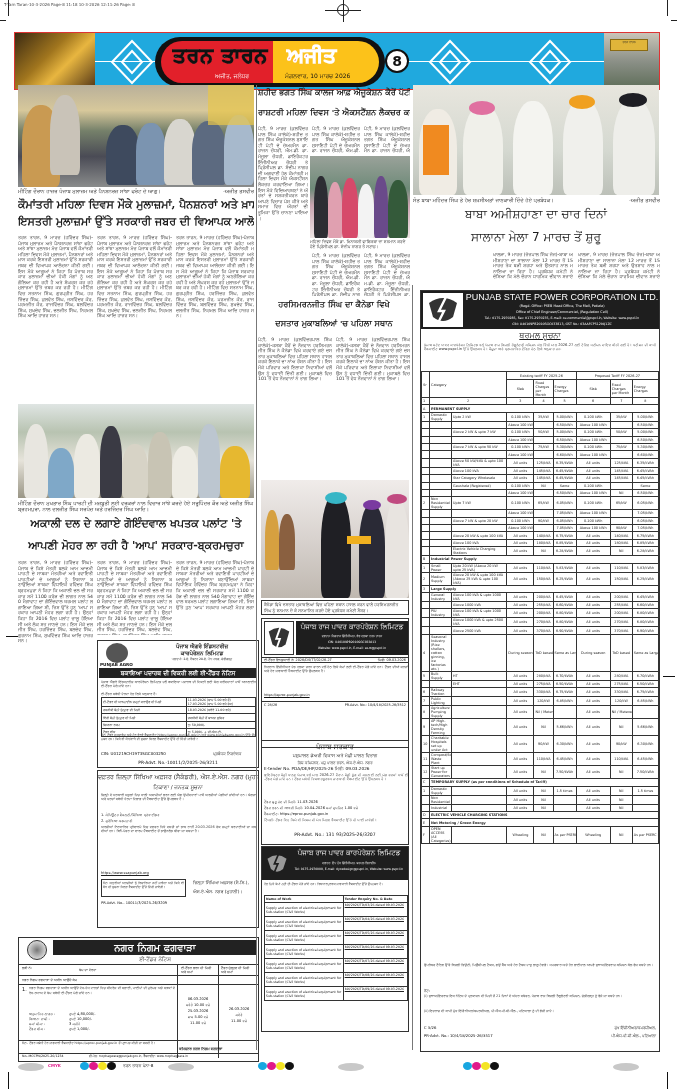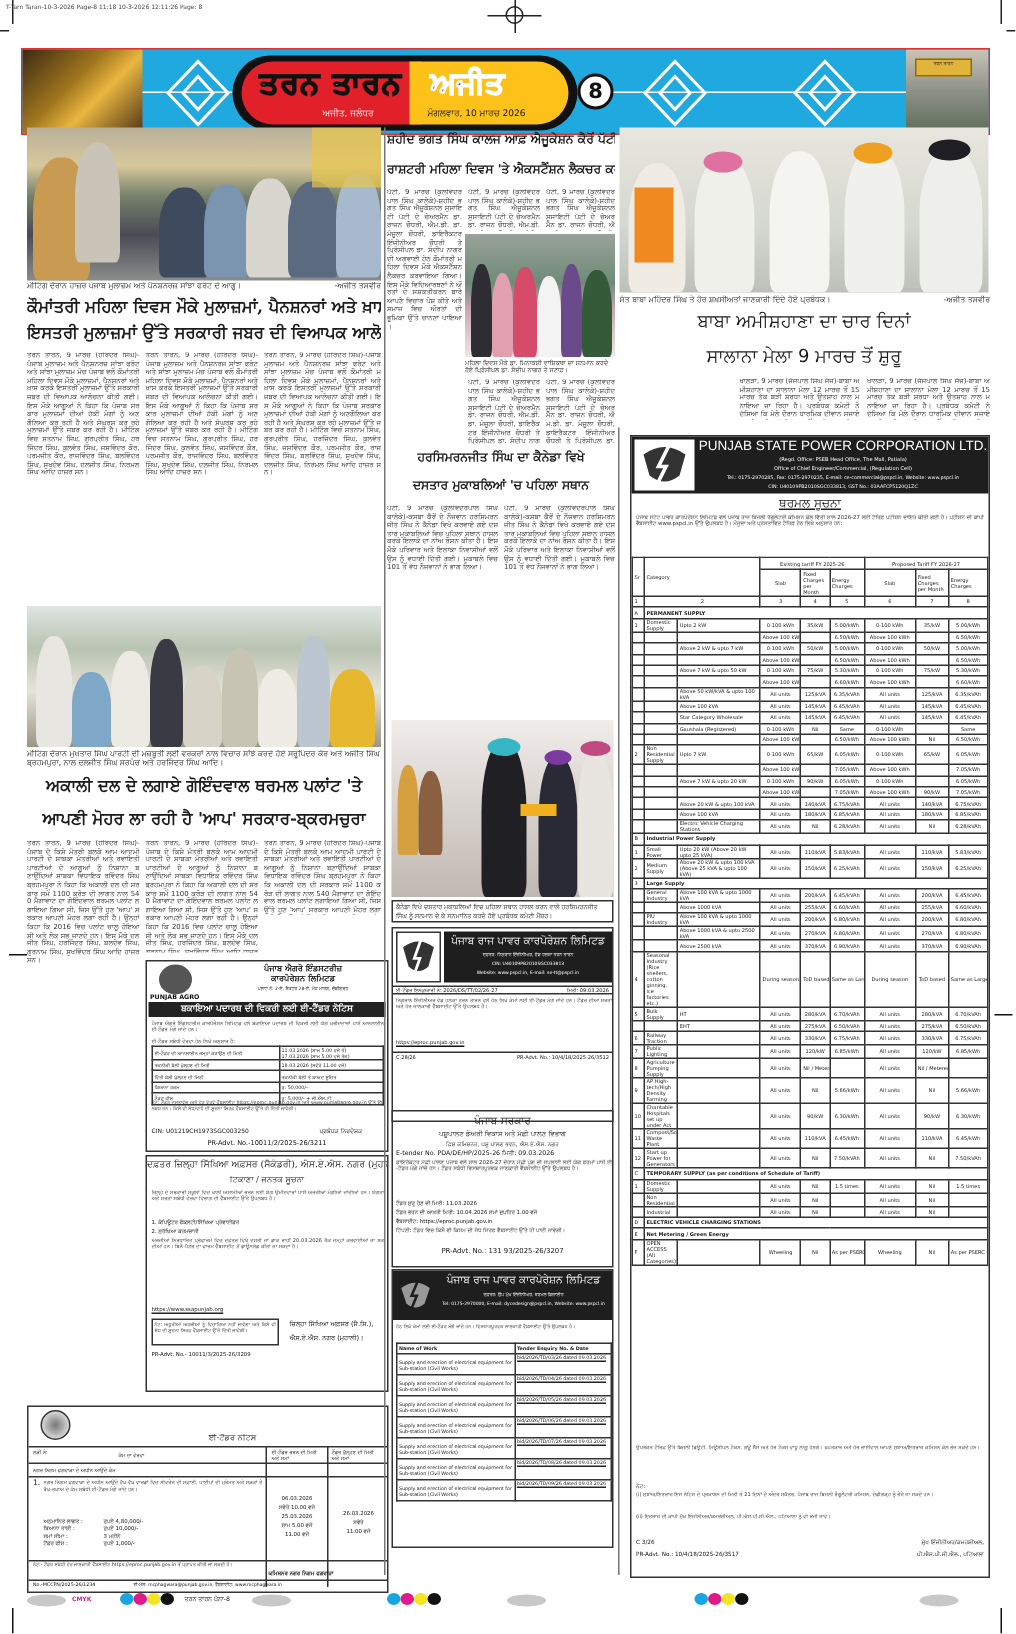--- a/index.html
+++ b/index.html
@@ -107,21 +107,21 @@
   <div class="people" style="left:30px;top:44px;width:26px;height:50px;background:#7fa8c8"></div>
   <div class="people" style="left:56px;top:30px;width:26px;height:64px;background:#eceae2"></div>
   <div class="people" style="left:82px;top:22px;width:22px;height:72px;background:#3a3a44"></div>
   <div class="people" style="left:104px;top:40px;width:26px;height:54px;background:#d7d3c6"></div>
   <div class="people" style="left:130px;top:28px;width:24px;height:66px;background:#c8c4b4"></div>
   <div class="people" style="left:154px;top:42px;width:26px;height:52px;background:#eeece4"></div>
   <div class="people" style="left:180px;top:20px;width:22px;height:74px;background:#bcc6d0"></div>
   <div class="people" style="left:202px;top:42px;width:30px;height:52px;background:#e6b830"></div>
 </div>
 <div class="abs cap" style="left:18px;top:500px;width:236px;white-space:normal;height:13px">ਮੀਟਿੰਗ ਦੌਰਾਨ ਮੁਖਤਾਰ ਸਿੰਘ ਪਾਰਟੀ ਦੀ ਮਜ਼ਬੂਤੀ ਲਈ ਵਰਕਰਾਂ ਨਾਲ ਵਿਚਾਰ ਸਾਂਝੇ ਕਰਦੇ ਹੋਏ ਸਰੂਪਿੰਦਰ ਕੌਰ ਅਤੇ ਅਜੀਤ ਸਿੰਘ ਬ੍ਰਹਮਪੁਰਾ, ਨਾਲ ਦਲਜੀਤ ਸਿੰਘ ਸਰਪੰਚ ਅਤੇ ਹਰਜਿੰਦਰ ਸਿੰਘ ਆਦਿ।</div>
-<div class="abs hl" style="left:18px;top:516px;width:236px;font-size:11px;line-height:16px">ਅਕਾਲੀ ਦਲ ਦੇ ਲਗਾਏ ਗੋਇੰਦਵਾਲ ਥਰਮਲ ਪਲਾਂਟ 'ਤੇ</div>
+<div class="abs hl" style="left:18px;top:516px;width:236px;font-size:11px;line-height:16px">ਅਕਾਲੀ ਦਲ ਦੇ ਲਗਾਏ ਗੋਇੰਦਵਾਲ ਖਪਤਕ ਪਲਾਂਟ 'ਤੇ</div>
 <div class="abs hl" style="left:18px;top:538px;width:236px;font-size:11px;line-height:16px">ਆਪਣੀ ਮੋਹਰ ਲਾ ਰਹੀ ਹੈ 'ਆਪ' ਸਰਕਾਰ-ਬ੍ਕਰਮਚੁਰਾ</div>
 <div class="abs body-text" style="left:18px;top:560px;width:75px;height:360px">ਤਰਨ ਤਾਰਨ, 9 ਮਾਰਚ (ਹਰਿੰਦਰ ਸਿੰਘ)-ਪੰਜਾਬ ਦੇ ਕਿਸੇ ਮੰਤਰੀ ਬਲਕੇ ਆਮ ਆਦਮੀ ਪਾਰਟੀ ਦੇ ਸਾਬਕਾ ਮੰਤਰੀਆਂ ਅਤੇ ਰਵਾਇਤੀ ਪਾਰਟੀਆਂ ਦੇ ਆਗੂਆਂ ਨੂੰ ਨਿਸ਼ਾਨਾ ਬਣਾਉਂਦਿਆਂ ਸਾਬਕਾ ਵਿਧਾਇਕ ਰਵਿੰਦਰ ਸਿੰਘ ਬ੍ਰਹਮਪੁਰਾ ਨੇ ਕਿਹਾ ਕਿ ਅਕਾਲੀ ਦਲ ਦੀ ਸਰਕਾਰ ਸਮੇਂ 1100 ਕਰੋੜ ਦੀ ਲਾਗਤ ਨਾਲ 540 ਮੈਗਾਵਾਟ ਦਾ ਗੋਇੰਦਵਾਲ ਥਰਮਲ ਪਲਾਂਟ ਲਗਾਇਆ ਗਿਆ ਸੀ, ਜਿਸ ਉੱਤੇ ਹੁਣ 'ਆਪ' ਸਰਕਾਰ ਆਪਣੀ ਮੋਹਰ ਲਗਾ ਰਹੀ ਹੈ। ਉਨ੍ਹਾਂ ਕਿਹਾ ਕਿ 2016 ਵਿਚ ਪਲਾਂਟ ਚਾਲੂ ਹੋਇਆ ਸੀ ਅਤੇ ਲੋਕ ਸਭ ਜਾਣਦੇ ਹਨ। ਇਸ ਮੌਕੇ ਦਲਜੀਤ ਸਿੰਘ, ਹਰਜਿੰਦਰ ਸਿੰਘ, ਬਲਦੇਵ ਸਿੰਘ, ਗੁਰਨਾਮ ਸਿੰਘ, ਸੁਖਵਿੰਦਰ ਸਿੰਘ ਆਦਿ ਹਾਜ਼ਰ ਸਨ।</div>
 <div class="abs body-text" style="left:97px;top:560px;width:75px;height:75px">ਤਰਨ ਤਾਰਨ, 9 ਮਾਰਚ (ਹਰਿੰਦਰ ਸਿੰਘ)-ਪੰਜਾਬ ਦੇ ਕਿਸੇ ਮੰਤਰੀ ਬਲਕੇ ਆਮ ਆਦਮੀ ਪਾਰਟੀ ਦੇ ਸਾਬਕਾ ਮੰਤਰੀਆਂ ਅਤੇ ਰਵਾਇਤੀ ਪਾਰਟੀਆਂ ਦੇ ਆਗੂਆਂ ਨੂੰ ਨਿਸ਼ਾਨਾ ਬਣਾਉਂਦਿਆਂ ਸਾਬਕਾ ਵਿਧਾਇਕ ਰਵਿੰਦਰ ਸਿੰਘ ਬ੍ਰਹਮਪੁਰਾ ਨੇ ਕਿਹਾ ਕਿ ਅਕਾਲੀ ਦਲ ਦੀ ਸਰਕਾਰ ਸਮੇਂ 1100 ਕਰੋੜ ਦੀ ਲਾਗਤ ਨਾਲ 540 ਮੈਗਾਵਾਟ ਦਾ ਗੋਇੰਦਵਾਲ ਥਰਮਲ ਪਲਾਂਟ ਲਗਾਇਆ ਗਿਆ ਸੀ, ਜਿਸ ਉੱਤੇ ਹੁਣ 'ਆਪ' ਸਰਕਾਰ ਆਪਣੀ ਮੋਹਰ ਲਗਾ ਰਹੀ ਹੈ। ਉਨ੍ਹਾਂ ਕਿਹਾ ਕਿ 2016 ਵਿਚ ਪਲਾਂਟ ਚਾਲੂ ਹੋਇਆ ਸੀ ਅਤੇ ਲੋਕ ਸਭ ਜਾਣਦੇ ਹਨ। ਇਸ ਮੌਕੇ ਦਲਜੀਤ ਸਿੰਘ, ਹਰਜਿੰਦਰ ਸਿੰਘ, ਬਲਦੇਵ ਸਿੰਘ, ਗੁਰਨਾਮ ਸਿੰਘ, ਸੁਖਵਿੰਦਰ ਸਿੰਘ ਆਦਿ ਹਾਜ਼ਰ ਸਨ।</div>
 <div class="abs body-text" style="left:176px;top:560px;width:78px;height:50px">ਤਰਨ ਤਾਰਨ, 9 ਮਾਰਚ (ਹਰਿੰਦਰ ਸਿੰਘ)-ਪੰਜਾਬ ਦੇ ਕਿਸੇ ਮੰਤਰੀ ਬਲਕੇ ਆਮ ਆਦਮੀ ਪਾਰਟੀ ਦੇ ਸਾਬਕਾ ਮੰਤਰੀਆਂ ਅਤੇ ਰਵਾਇਤੀ ਪਾਰਟੀਆਂ ਦੇ ਆਗੂਆਂ ਨੂੰ ਨਿਸ਼ਾਨਾ ਬਣਾਉਂਦਿਆਂ ਸਾਬਕਾ ਵਿਧਾਇਕ ਰਵਿੰਦਰ ਸਿੰਘ ਬ੍ਰਹਮਪੁਰਾ ਨੇ ਕਿਹਾ ਕਿ ਅਕਾਲੀ ਦਲ ਦੀ ਸਰਕਾਰ ਸਮੇਂ 1100 ਕਰੋੜ ਦੀ ਲਾਗਤ ਨਾਲ 540 ਮੈਗਾਵਾਟ ਦਾ ਗੋਇੰਦਵਾਲ ਥਰਮਲ ਪਲਾਂਟ ਲਗਾਇਆ ਗਿਆ ਸੀ, ਜਿਸ ਉੱਤੇ ਹੁਣ 'ਆਪ' ਸਰਕਾਰ ਆਪਣੀ ਮੋਹਰ ਲਗਾ ਰਹੀ ਹੈ। ਉਨ੍ਹਾਂ ਕਿਹਾ ਕਿ 2016 ਵਿਚ ਪਲਾਂਟ ਚਾਲੂ ਹੋਇਆ ਸੀ ਅਤੇ ਲੋਕ ਸਭ ਜਾਣਦੇ ਹਨ। ਇਸ ਮੌਕੇ ਦਲਜੀਤ ਸਿੰਘ, ਹਰਜਿੰਦਰ ਸਿੰਘ, ਬਲਦੇਵ ਸਿੰਘ, ਗੁਰਨਾਮ ਸਿੰਘ, ਸੁਖਵਿੰਦਰ ਸਿੰਘ ਆਦਿ ਹਾਜ਼ਰ ਸਨ।</div>
 
 <div class="abs box" style="left:97px;top:640px;width:162px;height:128px">
   <div class="abs" style="left:8px;top:2px;width:22px;height:20px;border-radius:50%;background:#555"></div>
   <div class="abs" style="left:2px;top:21px;font-size:4.2px;font-weight:bold">PUNJAB AGRO</div>
   <div class="abs" style="left:50px;top:2px;width:108px;text-align:center;font-size:5.5px;font-weight:bold">ਪੰਜਾਬ ਐਗਰੋ ਇੰਡਸਟਰੀਜ਼</div>
   <div class="abs" style="left:50px;top:9px;width:108px;text-align:center;font-size:5.5px;font-weight:bold">ਕਾਰਪੋਰੇਸ਼ਨ ਲਿਮਿਟਡ</div>
@@ -169,20 +169,21 @@
   <div class="abs body-text" style="left:3px;top:54px;width:155px;height:45px;font-size:3.4px;line-height:4.2px">ਅਰਜ਼ੀਆਂ ਨਿਰਧਾਰਿਤ ਪ੍ਰੋਫਾਰਮੇ ਵਿਚ ਦਫ਼ਤਰ ਵਿਖੇ ਦਸਤੀ ਜਾਂ ਡਾਕ ਰਾਹੀਂ 20.03.2026 ਤੱਕ ਜਮ੍ਹਾਂ ਕਰਵਾਈਆਂ ਜਾ ਸਕਦੀਆਂ ਹਨ। ਬਿਨੈ-ਪੱਤਰ ਦਾ ਫਾਰਮ ਵੈੱਬਸਾਈਟ ਤੋਂ ਡਾਊਨਲੋਡ ਕੀਤਾ ਜਾ ਸਕਦਾ ਹੈ।</div>
   <div class="abs" style="left:3px;top:100px;font-size:3.6px;text-decoration:underline;color:#222">https://www.ssapunjab.org</div>
   <div class="abs box body-text" style="left:3px;top:108px;width:85px;height:18px;font-size:3.2px;line-height:4px;padding:1px">ਨੋਟ: ਅਧੂਰੀਆਂ ਅਰਜ਼ੀਆਂ ਨੂੰ ਵਿਚਾਰਿਆ ਨਹੀਂ ਜਾਵੇਗਾ ਅਤੇ ਕਿਸੇ ਵੀ ਸੋਧ ਦੀ ਸੂਚਨਾ ਸਿਰਫ਼ ਵੈੱਬਸਾਈਟ ਉੱਤੇ ਦਿੱਤੀ ਜਾਵੇਗੀ।</div>
   <div class="abs" style="left:95px;top:109px;font-size:4.4px">ਜ਼ਿਲ੍ਹਾ ਸਿੱਖਿਆ ਅਫ਼ਸਰ (ਸੈ.ਸਿ.),</div>
   <div class="abs" style="left:95px;top:118px;font-size:4.4px">ਐਸ.ਏ.ਐਸ. ਨਗਰ (ਮੁਹਾਲੀ)।</div>
   <div class="abs" style="left:3px;top:130px;font-size:3.6px">PR-Advt. No.- 10011/3/2025-26/3209</div>
 </div>
 
 <div class="abs box" style="left:18px;top:937px;width:241px;height:125px">
   <div class="abs" style="left:8px;top:2px;width:20px;height:20px;border-radius:50%;border:1px solid #333;background:radial-gradient(#777,#fff)"></div>
+  <div class="abs dark hl" style="left:34px;top:2px;width:204px;height:15px;font-size:10px;line-height:15px;color:#fff;background:#222">ਨਗਰ ਨਿਗਮ ਫਗਵਾੜਾ</div>
   <div class="abs hl" style="left:34px;top:18px;width:204px;font-size:5.5px;font-weight:normal">ਈ-ਟੈਂਡਰ ਨੋਟਿਸ</div>
   <div class="abs" style="left:0;top:26px;width:239px;height:12px;border-top:1px solid #333;border-bottom:1px solid #333;font-size:3.4px">
     <span class="abs" style="left:3px;top:1px">ਲੜੀ ਨੰ:</span>
     <span class="abs" style="left:60px;top:3px">ਕੰਮ ਦਾ ਵੇਰਵਾ</span>
     <span class="abs" style="left:162px;top:1px;width:34px">ਈ-ਟੈਂਡਰ ਭਰਨ ਦੀ ਮਿਤੀ ਅਤੇ ਸਮਾਂ</span>
     <span class="abs" style="left:202px;top:1px;width:34px">ਟੈਂਡਰ ਖੁੱਲ੍ਹਣ ਦੀ ਮਿਤੀ ਅਤੇ ਸਮਾਂ</span>
   </div>
   <div class="abs" style="left:3px;top:40px;font-size:3.4px">ਨਗਰ ਨਿਗਮ ਫਗਵਾੜਾ ਦੇ ਅਧੀਨ ਆਉਂਦੇ ਕੰਮ</div>
   <div class="abs" style="left:158px;top:26px;width:1px;height:94px;background:#333"></div>
   <div class="abs" style="left:199px;top:26px;width:1px;height:94px;background:#333"></div>
@@ -344,21 +345,21 @@
   <div class="abs" style="left:56px;top:16px;width:26px;height:14px;border-radius:50%;background:#e070a0"></div>
   <div class="people" style="left:100px;top:16px;width:40px;height:94px;background:#f4f4f0"></div>
   <div class="people" style="left:150px;top:14px;width:40px;height:96px;background:#f0f0ec"></div>
   <div class="abs" style="left:156px;top:10px;width:26px;height:14px;border-radius:50%;background:#f0a020"></div>
   <div class="people" style="left:200px;top:14px;width:42px;height:96px;background:#eeeeea"></div>
   <div class="abs" style="left:206px;top:8px;width:28px;height:14px;border-radius:50%;background:#1e1e24"></div>
 </div>
 <div class="abs cap" style="left:413px;top:197px;width:200px">ਸੰਤ ਬਾਬਾ ਮਹਿੰਦਰ ਸਿੰਘ ਤੇ ਹੋਰ ਸ਼ਖ਼ਸੀਅਤਾਂ ਜਾਣਕਾਰੀ ਦਿੰਦੇ ਹੋਏ ਪ੍ਰਬੰਧਕ।</div>
 <div class="abs cap" style="left:620px;top:197px;width:40px;text-align:right">-ਅਜੀਤ ਤਸਵੀਰ</div>
 <div class="abs hl" style="left:413px;top:205px;width:246px;font-size:12px;line-height:18px;font-weight:normal;font-family:'DejaVu Sans',sans-serif">ਬਾਬਾ ਅਮੀਸ਼ਹਾਣਾ ਦਾ ਚਾਰ ਦਿਨਾਂ</div>
-<div class="abs hl" style="left:413px;top:228px;width:246px;font-size:12px;line-height:18px;font-weight:normal;font-family:'DejaVu Sans',sans-serif">ਸਾਲਾਨਾ ਮੇਲਾ 9 ਮਾਰਚ ਤੋਂ ਸ਼ੁਰੂ</div>
+<div class="abs hl" style="left:413px;top:228px;width:246px;font-size:12px;line-height:18px;font-weight:normal;font-family:'DejaVu Sans',sans-serif">ਸਾਲਾਨਾ ਮੇਲਾ 7 ਮਾਰਚ ਤੋਂ ਸ਼ੁਰੂ</div>
 <div class="abs body-text" style="left:493px;top:252px;width:80px;height:28px">ਖਾਲੜਾ, 9 ਮਾਰਚ (ਜੱਜਪਾਲ ਸਿੰਘ ਜੱਜ)-ਬਾਬਾ ਅਮੀਸ਼ਹਾਣਾ ਦਾ ਸਾਲਾਨਾ ਮੇਲਾ 12 ਮਾਰਚ ਤੋਂ 15 ਮਾਰਚ ਤੱਕ ਬੜੀ ਸ਼ਰਧਾ ਅਤੇ ਉਤਸ਼ਾਹ ਨਾਲ ਮਨਾਇਆ ਜਾ ਰਿਹਾ ਹੈ। ਪ੍ਰਬੰਧਕ ਕਮੇਟੀ ਨੇ ਦੱਸਿਆ ਕਿ ਮੇਲੇ ਦੌਰਾਨ ਧਾਰਮਿਕ ਦੀਵਾਨ ਸਜਾਏ ਜਾਣਗੇ ਅਤੇ ਕਬੱਡੀ ਟੂਰਨਾਮੈਂਟ ਵੀ ਕਰਵਾਇਆ ਜਾਵੇਗਾ। ਸੰਗਤਾਂ ਲਈ ਲੰਗਰ ਦੇ ਪ੍ਰਬੰਧ ਕੀਤੇ ਗਏ ਹਨ।</div>
 <div class="abs body-text" style="left:578px;top:252px;width:82px;height:28px">ਖਾਲੜਾ, 9 ਮਾਰਚ (ਜੱਜਪਾਲ ਸਿੰਘ ਜੱਜ)-ਬਾਬਾ ਅਮੀਸ਼ਹਾਣਾ ਦਾ ਸਾਲਾਨਾ ਮੇਲਾ 12 ਮਾਰਚ ਤੋਂ 15 ਮਾਰਚ ਤੱਕ ਬੜੀ ਸ਼ਰਧਾ ਅਤੇ ਉਤਸ਼ਾਹ ਨਾਲ ਮਨਾਇਆ ਜਾ ਰਿਹਾ ਹੈ। ਪ੍ਰਬੰਧਕ ਕਮੇਟੀ ਨੇ ਦੱਸਿਆ ਕਿ ਮੇਲੇ ਦੌਰਾਨ ਧਾਰਮਿਕ ਦੀਵਾਨ ਸਜਾਏ ਜਾਣਗੇ ਅਤੇ ਕਬੱਡੀ ਟੂਰਨਾਮੈਂਟ ਵੀ ਕਰਵਾਇਆ ਜਾਵੇਗਾ। ਸੰਗਤਾਂ ਲਈ ਲੰਗਰ ਦੇ ਪ੍ਰਬੰਧ ਕੀਤੇ ਗਏ ਹਨ।</div>
 
 <div class="abs box" style="left:420px;top:290px;width:240px;height:762px">
   <div class="abs dark" style="left:0;top:0;width:238px;height:38px;background:#1e1e1e">
     <div class="abs" style="left:2px;top:2px;width:40px;height:34px;background:#fff">
       <svg viewBox="0 0 40 34" width="40" height="34">
           <path d="M6 10 Q20 0 34 10 L30 24 Q20 32 10 24 Z" fill="#333"></path>
           <path d="M23 4 L16 18 L21 18 L14 32" stroke="#fff" stroke-width="2.4" fill="none"></path>
         </svg>

